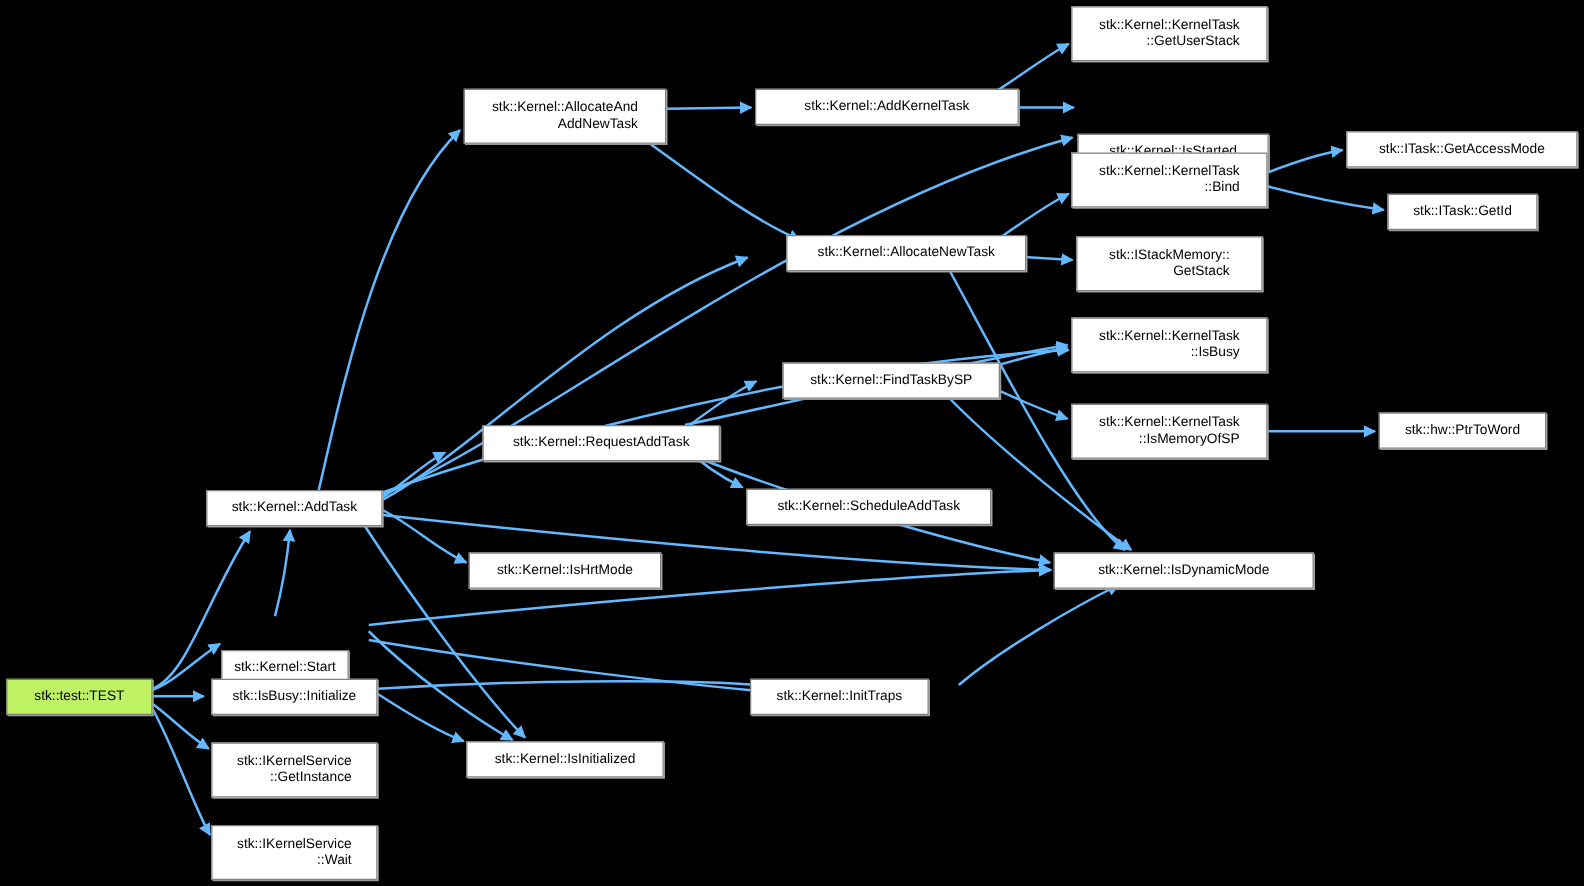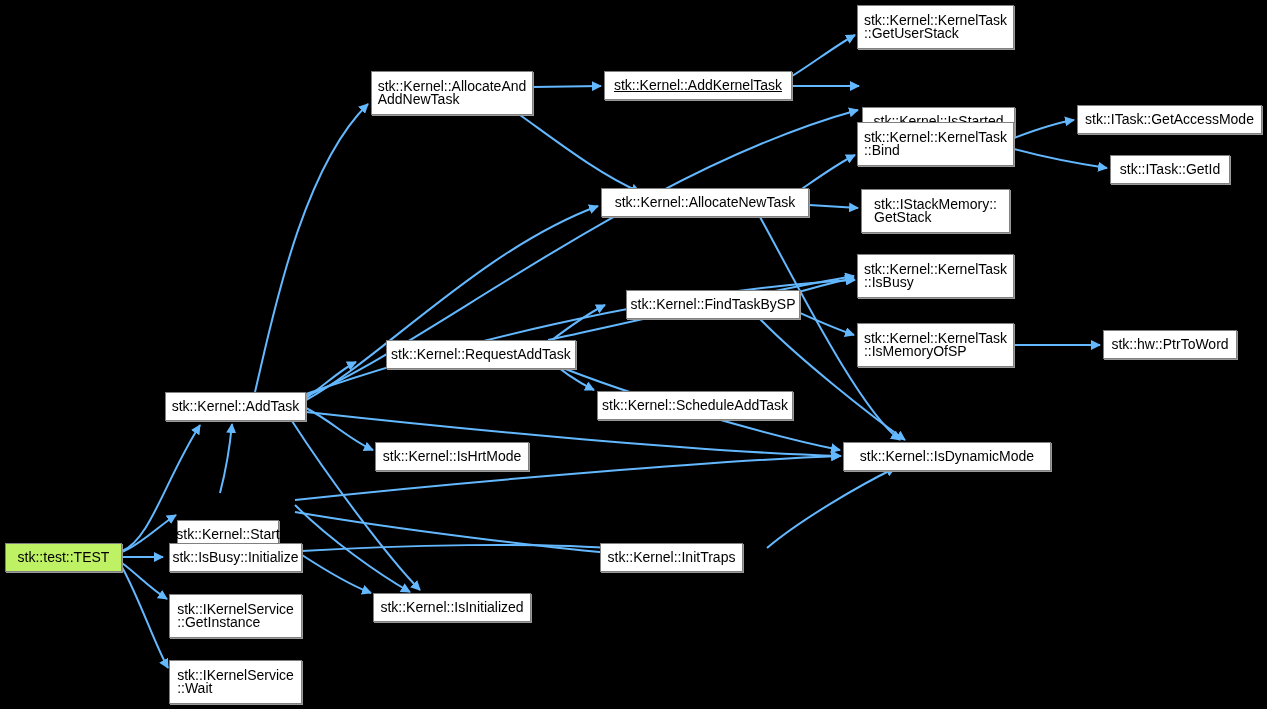--- a/index.html
+++ b/index.html
@@ -23,26 +23,26 @@
     width: 1267px;
     height: 709px;
     pointer-events: none;
   }
   .node {
     position: absolute;
     box-sizing: border-box;
     background: #ffffff;
     border: 1px solid #808080;
     color: #000000;
-    font-size: 14px;
+    font-size: 11px;
     line-height: 13.5px;
     display: flex;
     align-items: center;
     justify-content: center;
-    text-align: left;
+    text-align: right;
     white-space: pre-line;
     letter-spacing: 0px;
     z-index: 5;
     box-shadow: 1px 1px 0 0 #9a9a9a;
   }
   .node.root {
     background: #bef264;
   }
 </style>
 </head>
@@ -102,22 +102,22 @@
       <div class="node" style="left: 169px; top: 543px; width: 133px; height: 29px;">stk::IsBusy::Initialize</div>
       <div class="node" style="left: 169px; top: 594px; width: 133px; height: 44px;">stk::IKernelService
 ::GetInstance</div>
       <div class="node" style="left: 169px; top: 660px; width: 133px; height: 44px;">stk::IKernelService
 ::Wait</div>
       <div class="node" style="left: 371px; top: 71px; width: 162px; height: 44px;">stk::Kernel::AllocateAnd
 AddNewTask</div>
       <div class="node" style="left: 358px; top: 340px; width: 190px; height: 29px; margin-left: 28px;">stk::Kernel::RequestAddTask</div>
       <div class="node" style="left: 375px; top: 442px; width: 154px; height: 29px;">stk::Kernel::IsHrtMode</div>
       <div class="node" style="left: 373px; top: 593px; width: 158px; height: 29px;">stk::Kernel::IsInitialized</div>
-      <div class="node" style="left: 604px; top: 71px; width: 188px; height: 29px; text-decoration: underline;">stk::Kernel::AddKernelTask</div>
-      <div class="node" style="left: 601px; top: 188px; width: 208px; height: 29px;">stk::Kernel::AllocateNewTask</div>
+      <div class="node" style="left: 604px; top: 71px; width: 211px; height: 29px;">stk::Kernel::AddKernelTask</div>
+      <div class="node" style="left: 629px; top: 188px; width: 192px; height: 29px;">stk::Kernel::AllocateNewTask</div>
       <div class="node" style="left: 608px; top: 290px; width: 174px; height: 29px; margin-left: 18px;">stk::Kernel::FindTaskBySP</div>
       <div class="node" style="left: 597px; top: 391px; width: 196px; height: 29px;">stk::Kernel::ScheduleAddTask</div>
       <div class="node" style="left: 600px; top: 543px; width: 143px; height: 29px;">stk::Kernel::InitTraps</div>
       <div class="node" style="left: 857px; top: 5px; width: 157px; height: 44px;">stk::Kernel::KernelTask
 ::GetUserStack</div>
       <div class="node" style="left: 862px; top: 75px; width: 153px; height: 29px; margin-top: 32px;">stk::Kernel::IsStarted</div>
       <div class="node" style="left: 857px; top: 122px; width: 157px; height: 44px;">stk::Kernel::KernelTask
 ::Bind</div>
       <div class="node" style="left: 861px; top: 189px; width: 149px; height: 44px;">stk::IStackMemory::
 GetStack</div>

